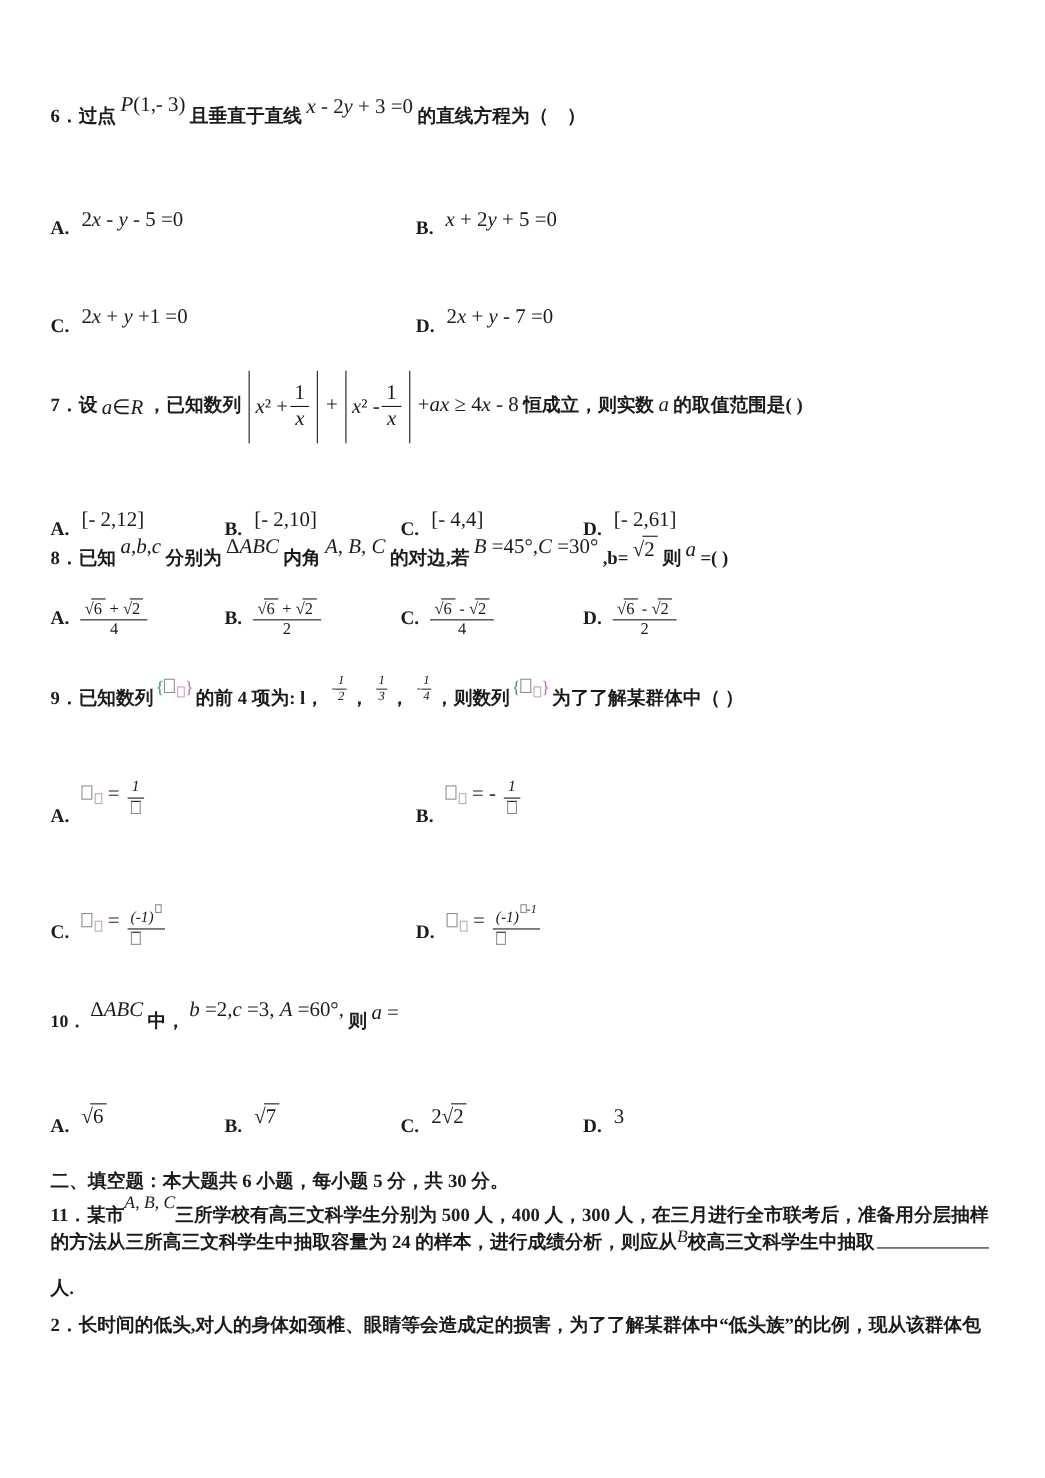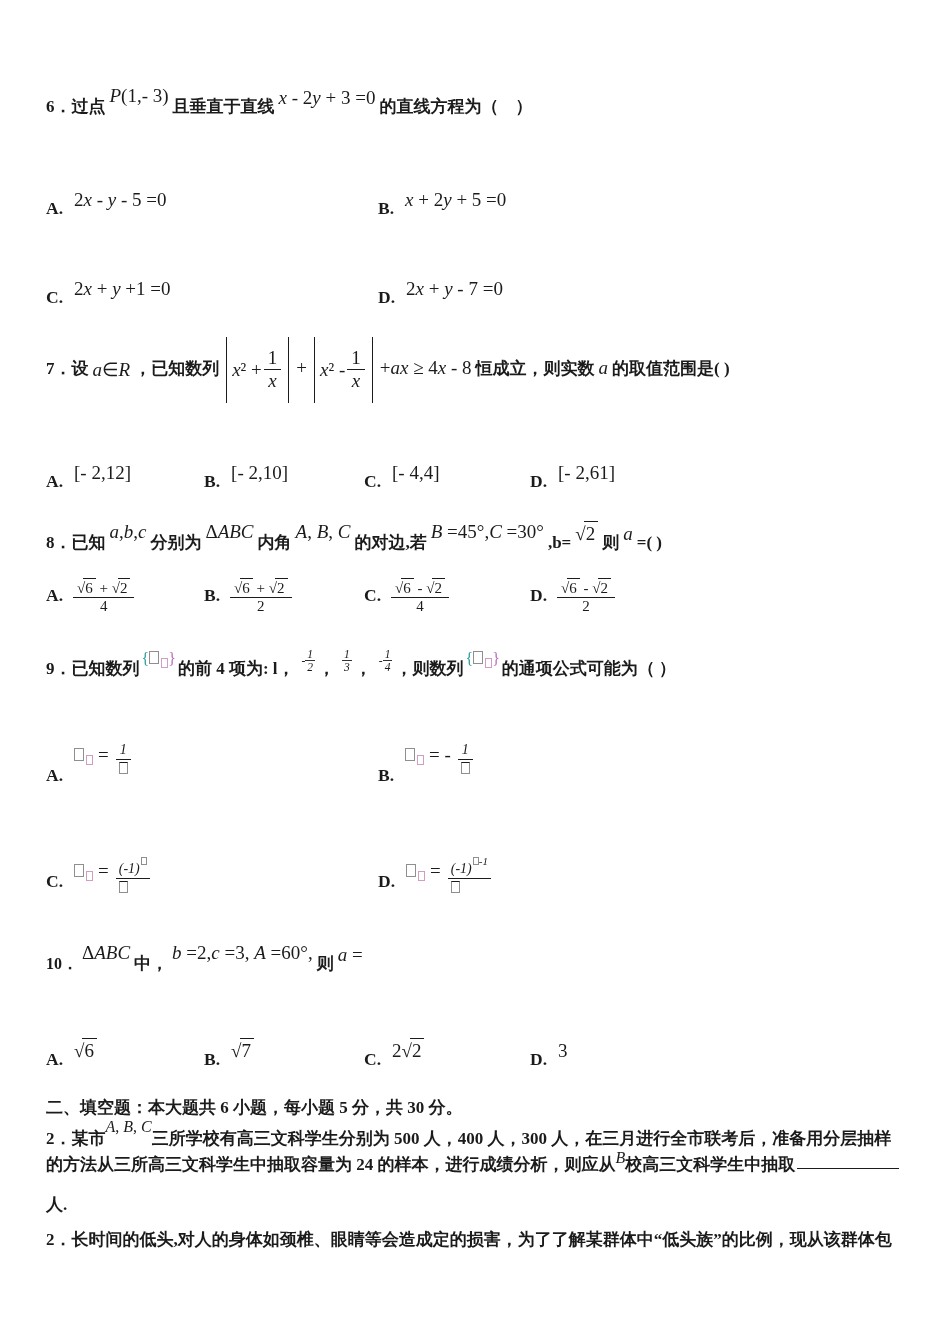--- a/index.html
+++ b/index.html
@@ -127,21 +127,21 @@
       <span class="optlabel">B.</span><span class="math olift">[- 2,10]</span>
     </div>
     <div class="opt">
       <span class="optlabel">C.</span><span class="math olift">[- 4,4]</span>
     </div>
     <div class="opt">
       <span class="optlabel">D.</span><span class="math olift">[- 2,61]</span>
     </div>
   </div>
 
-  <div class="block" style="margin-top:34px">
+  <div class="block" style="">
     <span class="cn">8．已知</span>
     <span class="math mi raised r10"><i>a</i>,<i>b</i>,<i>c</i></span>
     <span class="cn">分别为</span>
     <span class="math mi raised r10">Δ<i>ABC</i></span>
     <span class="cn">内角</span>
     <span class="math mi raised r10"><i>A</i>, <i>B</i>, <i>C</i></span>
     <span class="cn">的对边,若</span>
     <span class="math mi raised r10"><i>B</i> =45°,<i>C</i> =30°</span>
     <span class="cn">,b=</span>
     <span class="raised r8"><span class="sqrt math"><span class="sym">√</span><span class="val">2</span></span></span>
@@ -161,21 +161,21 @@
     </div>
     <div class="opt">
       <span class="optlabel">D.</span><span class="frac big omid"><span class="num"><span class="sqrt"><span class="sym">√</span><span class="val">6</span></span> <span>-</span> <span class="sqrt"><span class="sym">√</span><span class="val">2</span></span></span><span class="den">2</span></span>
     </div>
   </div>
 
   <div class="block" style="margin-top:42px">
     <span class="cn">9．已知数列</span><span class="seq"><span class="brl">{</span><span class="box"></span><span class="box sub"></span><span class="brr">}</span></span><span class="cn">的前 4 项为: l，</span>
     <span class="sf"><span>-</span><span class="stack"><span class="n">1</span><span class="d">2</span></span></span><span class="cn">，</span>
     <span class="sf"><span></span><span class="stack"><span class="n">1</span><span class="d">3</span></span></span><span class="cn">，</span>
-    <span class="sf"><span>-</span><span class="stack"><span class="n">1</span><span class="d">4</span></span></span><span class="cn">，则数列</span><span class="seq"><span class="brl">{</span><span class="box"></span><span class="box sub"></span><span class="brr">}</span></span><span class="cn">的通项公式可能为（ ）</span>
+    <span class="sf"><span>-</span><span class="stack"><span class="n">1</span><span class="d">4</span></span></span><span class="cn">，则数列</span><span class="seq"><span class="brl">{</span><span class="box"></span><span class="box sub"></span><span class="brr">}</span></span><span class="cn">为了了解某群体中（ ）</span>
   </div>
   <div class="block opts2" style="margin-top:76px">
     <div class="opt">
       <span class="optlabel">A.</span><span class="olift9"><span class="box"></span><span class="box sub"></span><span class="math eqsp">=</span><span class="frac f9"><span class="num"><i>1</i></span><span class="den">
               <span class="box den"></span>
             </span></span></span>
     </div>
     <div class="opt">
       <span class="optlabel">B.</span><span class="olift9"><span class="box"></span><span class="box sub"></span><span class="math eqsp">= -</span><span class="frac f9"><span class="num"><i>1</i></span><span class="den">
               <span class="box den"></span>
@@ -216,21 +216,21 @@
     <div class="opt">
       <span class="optlabel">D.</span><span class="math olift">3</span>
     </div>
   </div>
 
   <div class="block" style="margin-top:24px">
     <span class="cn">二、填空题：本大题共 6 小题，每小题 5 分，共 30 分。</span>
   </div>
 
   <div class="block" style="margin-top:6px">
-    <span class="cn">2．某市</span><span class="math mi raised r12 sm"><i>A</i>, <i>B</i>, <i>C</i></span><span class="cn">三所学校有高三文科学生分别为 500 人，400 人，300 人，在三月进行全市联考后，准备用分层抽样</span>
+    <span class="cn">11．某市</span><span class="math mi raised r12 sm"><i>A</i>, <i>B</i>, <i>C</i></span><span class="cn">三所学校有高三文科学生分别为 500 人，400 人，300 人，在三月进行全市联考后，准备用分层抽样</span>
   </div>
   <div class="block" style="">
     <span class="cn">的方法从三所高三文科学生中抽取容量为 24 的样本，进行成绩分析，则应从</span><span class="math mi raised r6 sm"><i>B</i></span><span class="cn">校高三文科学生中抽取</span><span class="blank"></span>
   </div>
   <div class="block" style="margin-top:16px">
     <span class="cn">人.</span>
   </div>
 
   <div class="block" style="margin-top:10px">
     <span class="cn">2．长时间的低头,对人的身体如颈椎、眼睛等会造成定的损害，为了了解某群体中“低头族”的比例，现从该群体包</span>

